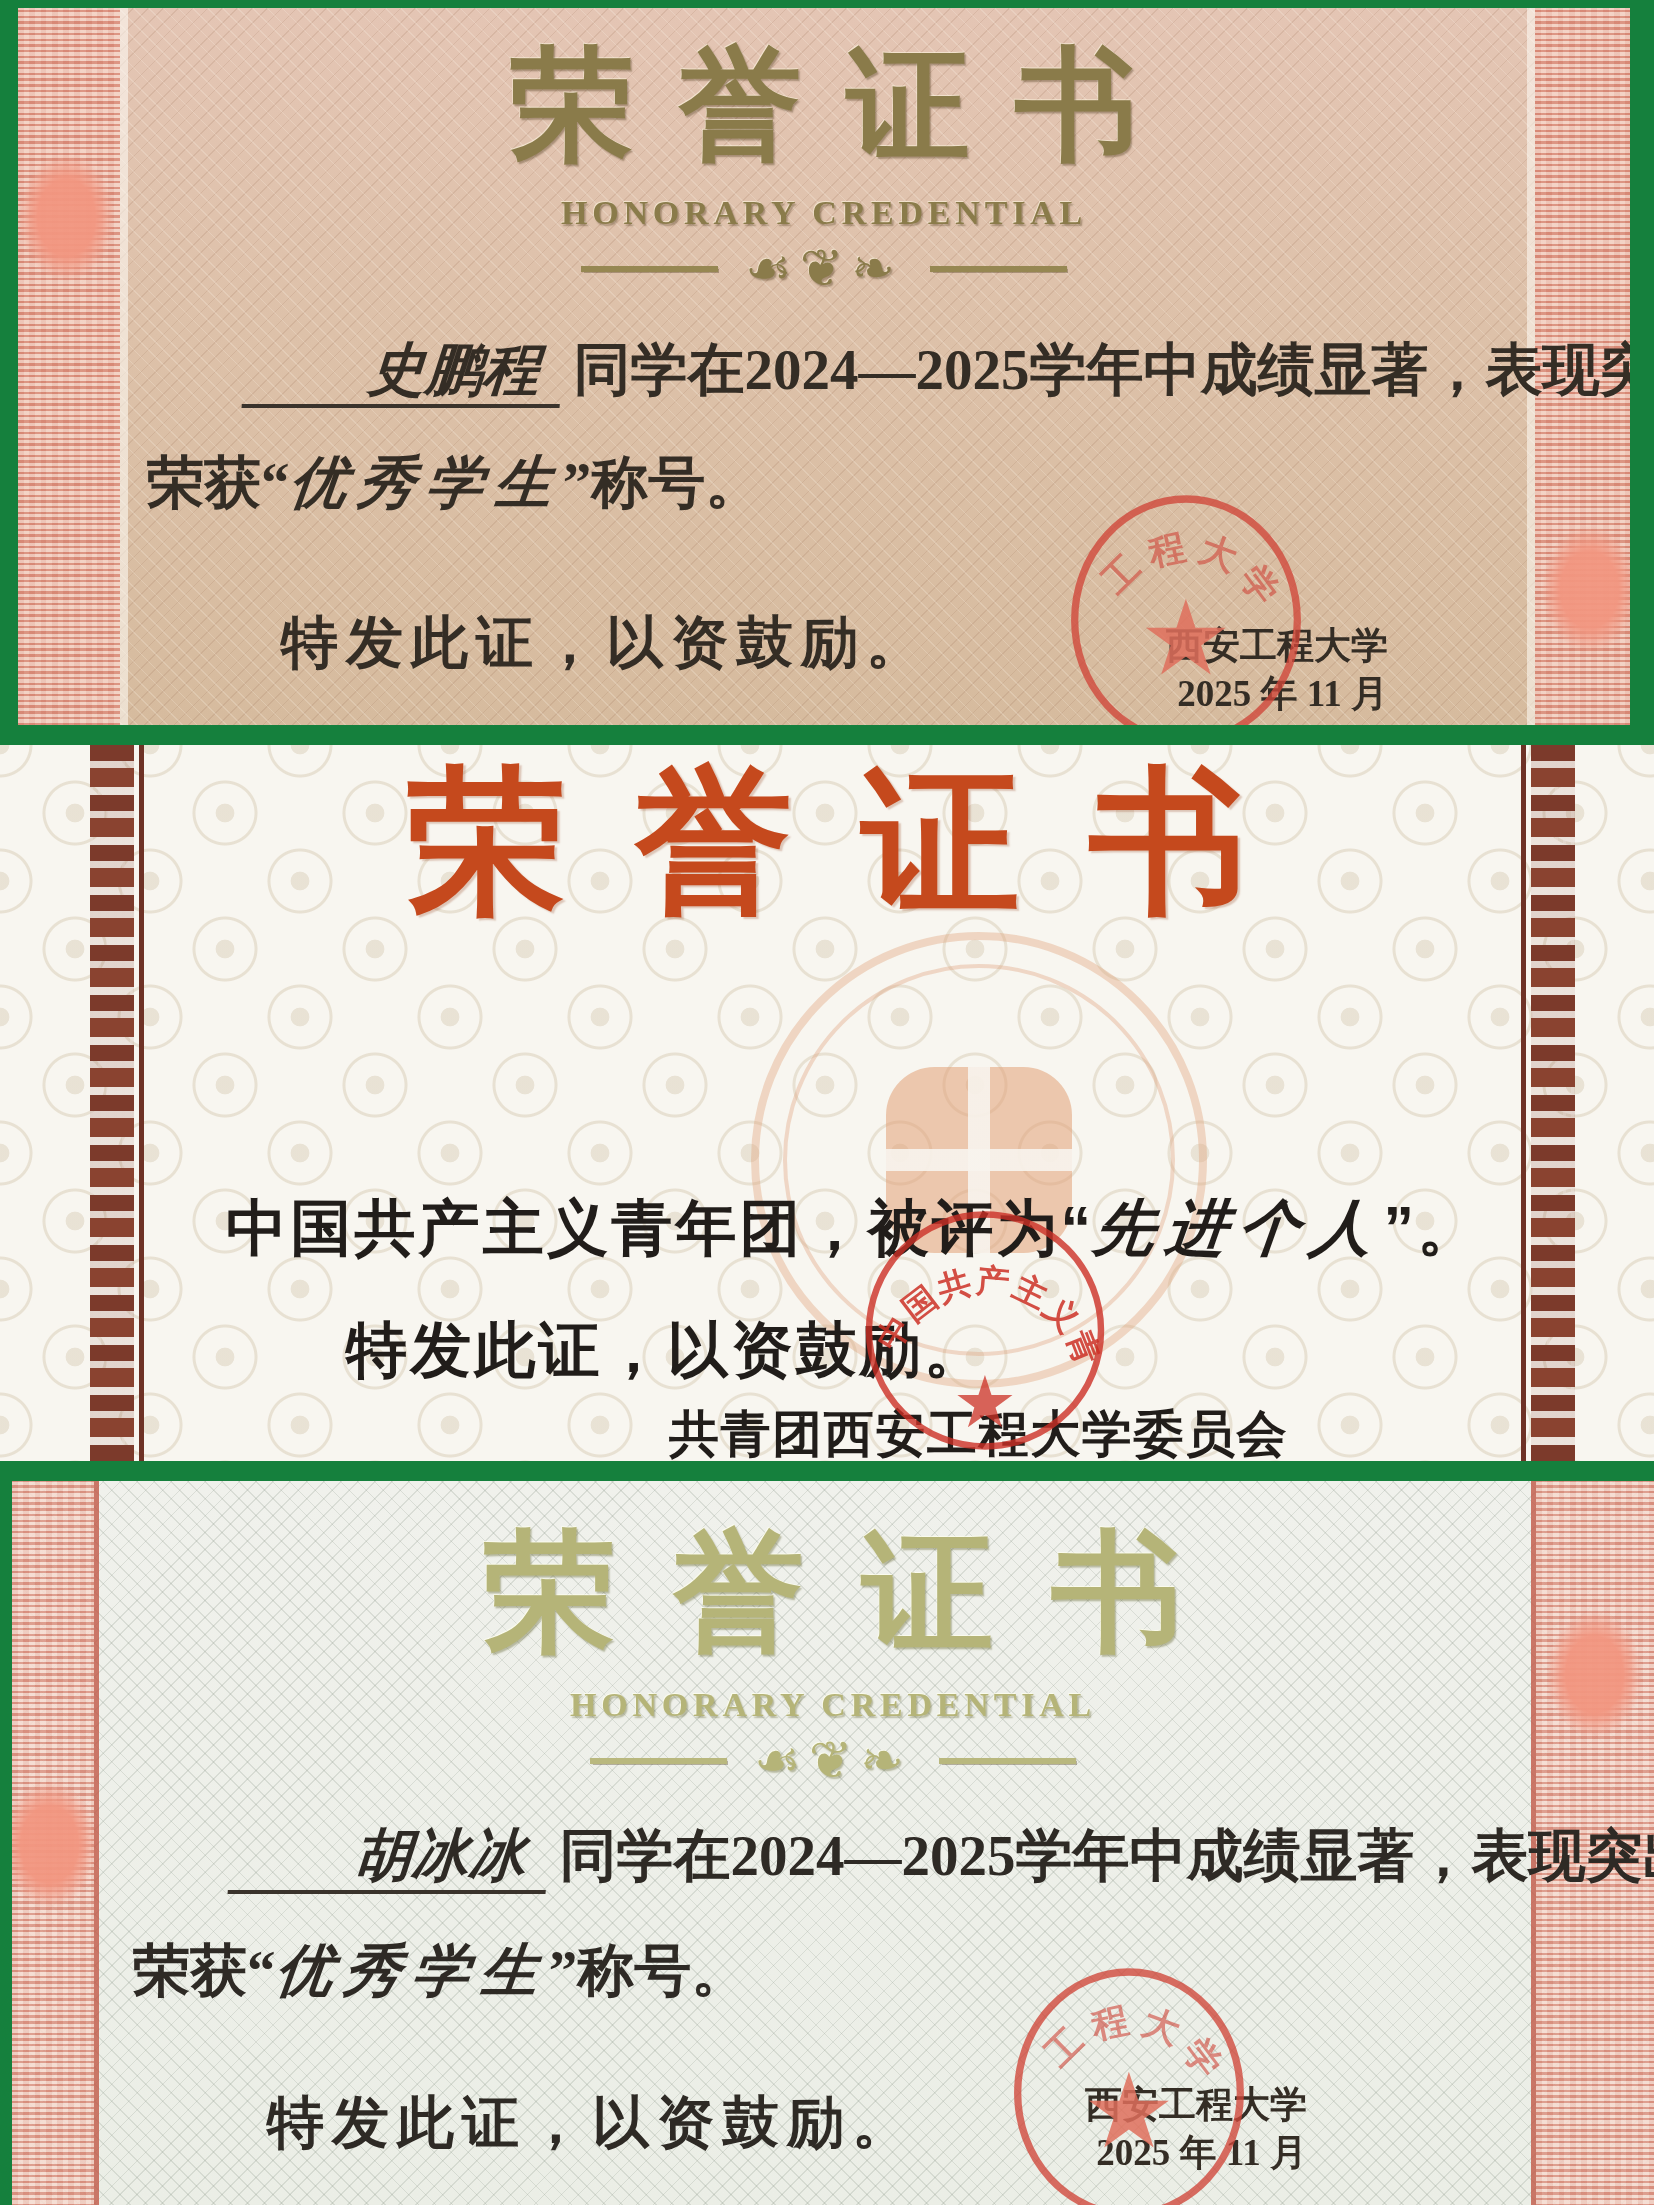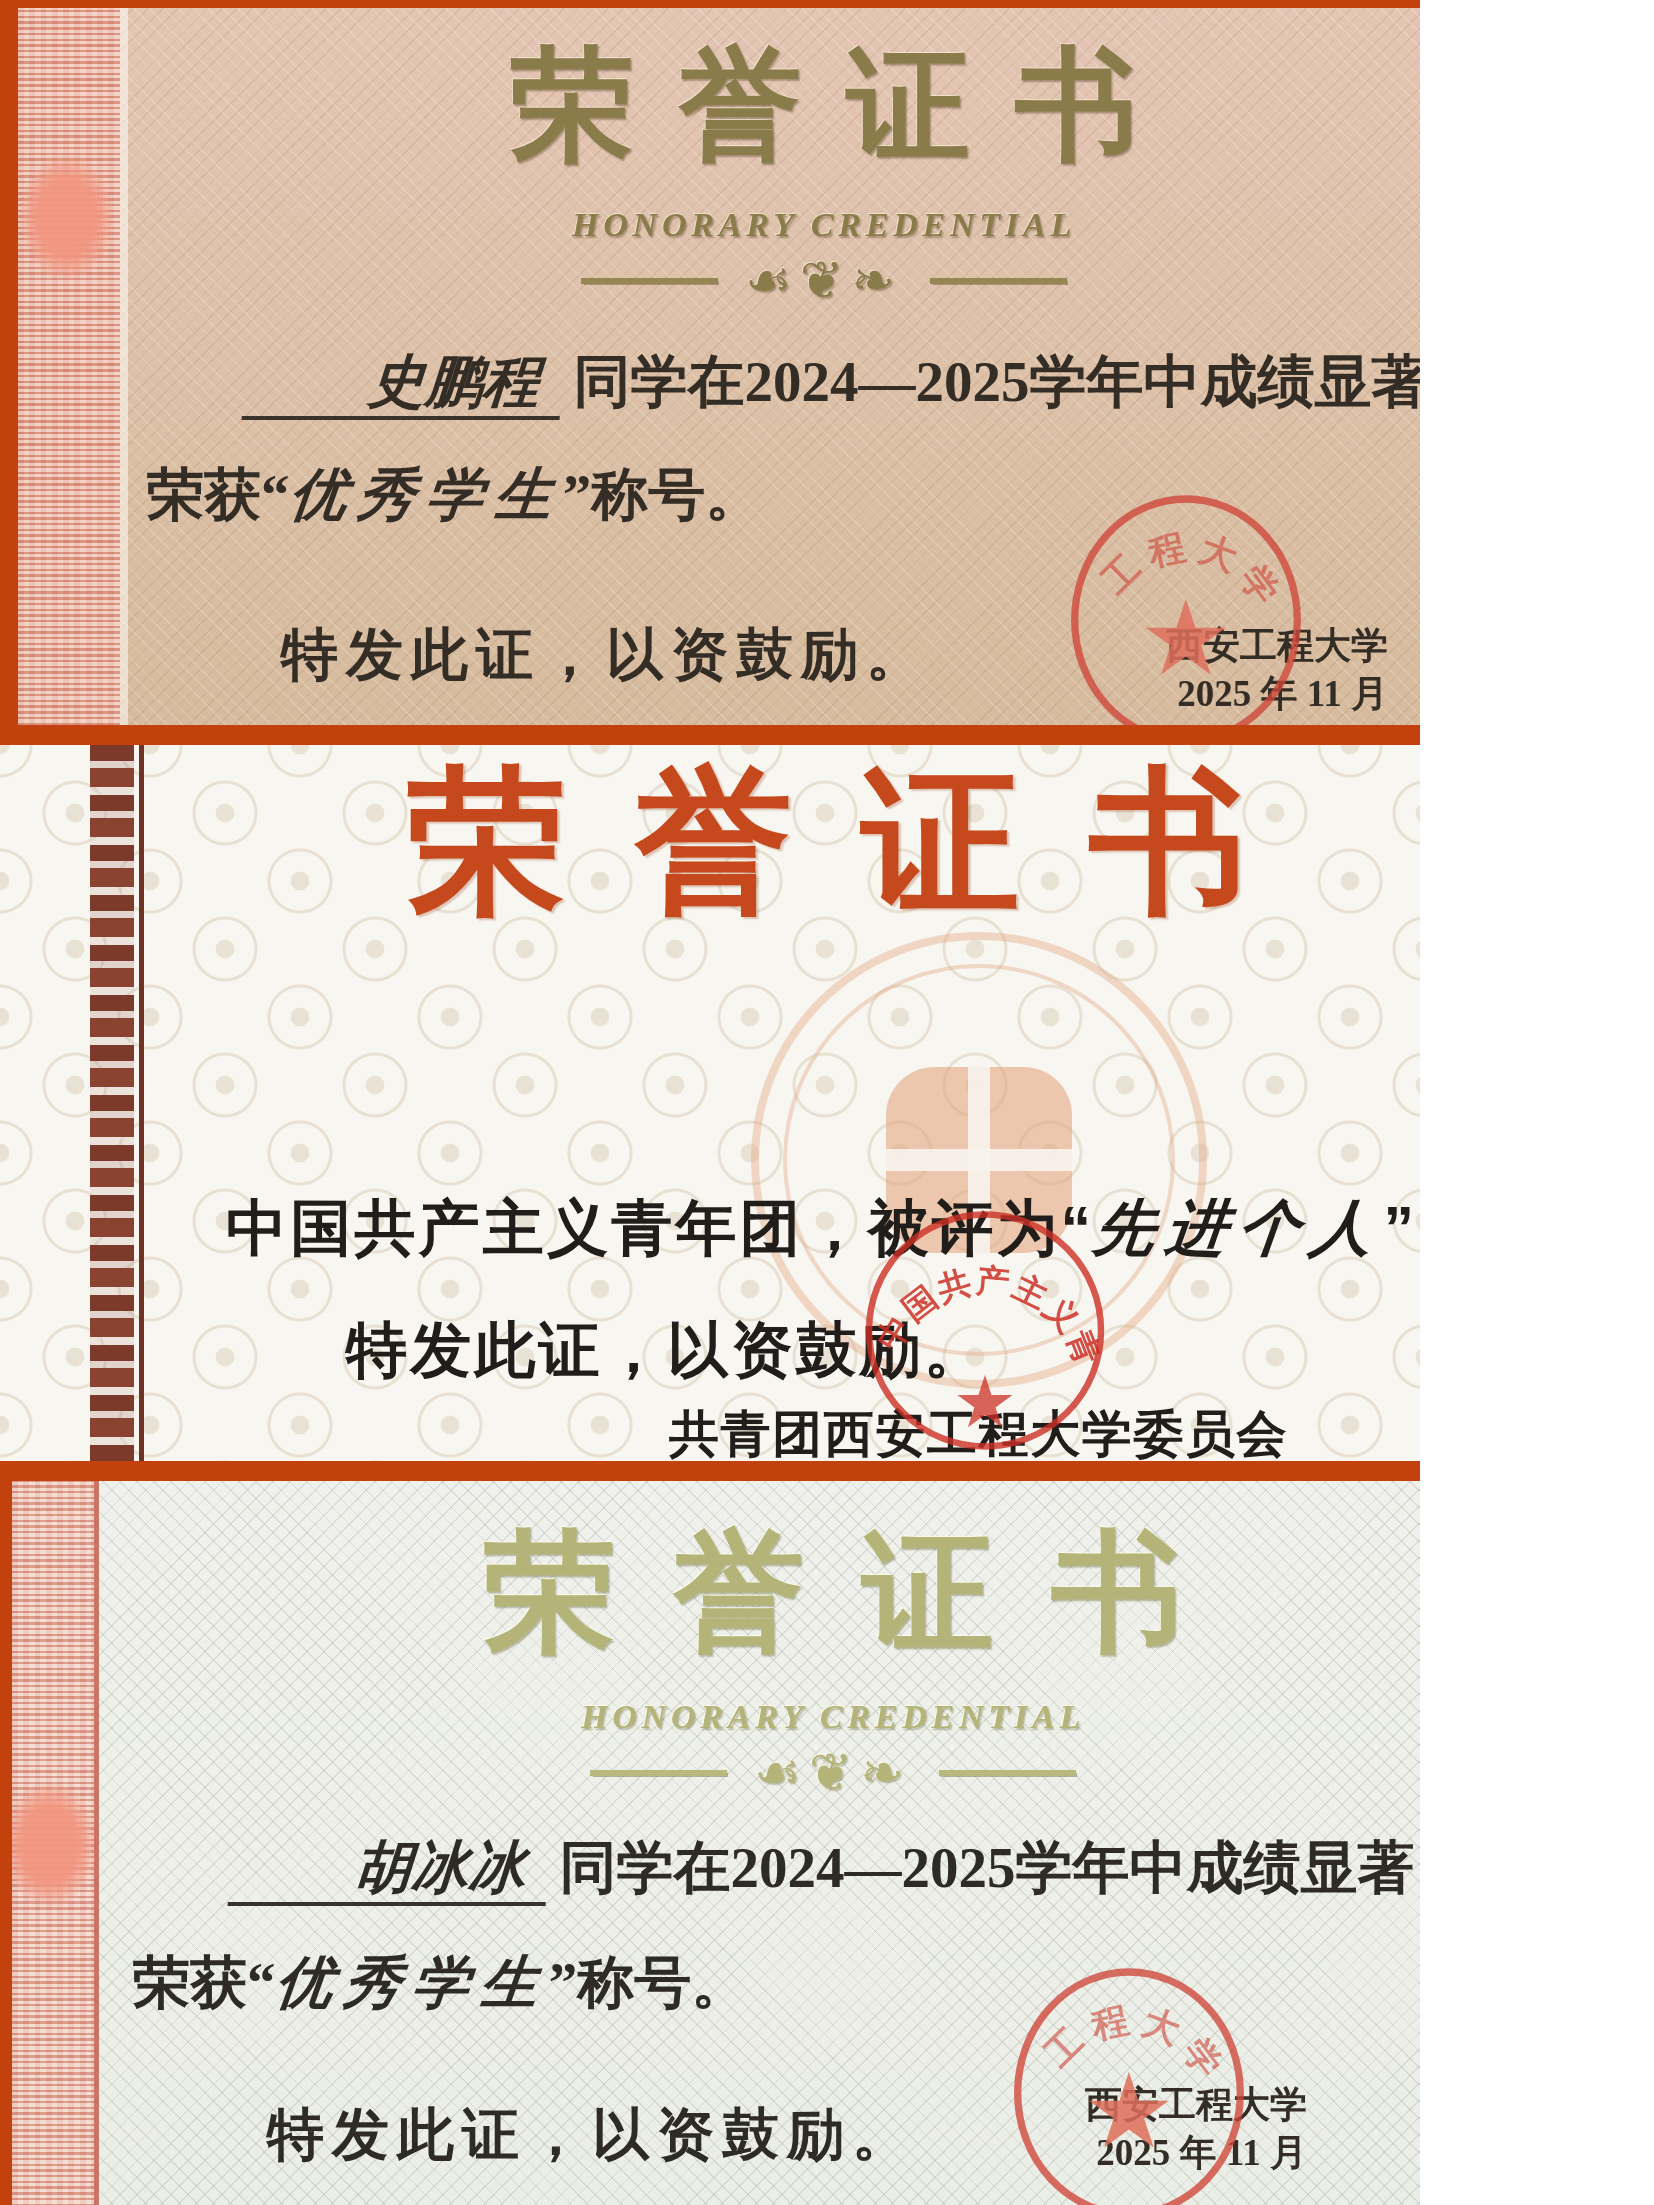--- a/index.html
+++ b/index.html
@@ -1,16 +1,16 @@
 <!DOCTYPE html>
 <html style="font-size:13px"><head>
 <meta charset="utf-8">
 <style>
   html,body{margin:0;padding:0;background:#ffffff;}
-  #canvas{position:relative;width:1420px;height:2205px;background:#c2410c;overflow:hidden;
+  #canvas{position:relative;width:1654px;height:2205px;background:#15803d;overflow:hidden;
           font-family:"Liberation Serif","DejaVu Serif",serif;color:#302a24;}
   .cert{position:absolute;overflow:hidden;}
 
   
   .cert1{top:8px;left:18px;width:1612px;height:717px;
     background-color:#dcc0a8;
     background-image:
       repeating-linear-gradient(45deg, rgba(255,250,240,.20) 0 1.2px, transparent 1.2px 10.5px),
       repeating-linear-gradient(-45deg, rgba(160,118,92,.18) 0 1.2px, transparent 1.2px 10.5px),
       linear-gradient(180deg,#e4c5b4 0%,#ddc1a9 45%,#d6bb9e 100%);}
@@ -25,21 +25,21 @@
   .cert1 .line-left{left:102px;}
   .cert1 .line-right{right:95px;}
   .medallion{position:absolute;width:97px;height:129px;border-radius:50%;
     background:radial-gradient(ellipse at center, rgba(242,150,128,.95) 0 42%, rgba(242,150,128,.55) 55%, rgba(242,150,128,0) 70%);}
   .cert1 .med-left{left:0;top:145px;}
   .cert1 .med-right{right:-8px;top:517px;}
 
   .gold{color:#8a7b4a;text-shadow:1.6px 1.6px 1.6px rgba(70,52,20,.38), -0.8px -0.8px 0 rgba(255,250,228,.55);}
   .title{white-space:nowrap;text-align:center;font-weight:bold;}
   .cert1 .title{margin-top:16px;font-size:123px;letter-spacing:45px;padding-left:45px;}
-  .subtitle{text-align:center;font-weight:bold;font-size:34px;letter-spacing:4.8px;margin-top:16px;font-style:italic;}
+  .subtitle{text-align:center;font-weight:bold;font-size:34px;letter-spacing:4.8px;margin-top:4px;}
   .divider{display:flex;align-items:center;justify-content:center;gap:27.5px;margin-top:11.3px;}
   .divider .bar{width:137px;height:5.7px;background:#968752;box-shadow:0.8px 0.8px 0.8px rgba(70,52,20,.35);}
   .divider .flourish{font-size:52px;letter-spacing:8px;line-height:1;}
 
   .body1{position:relative;margin:42px 121px 0 129px;font-size:57px;font-weight:600;
          color:#342d25;line-height:1.15;}
   .stu-name{display:inline-block;font-style:italic;font-weight:bold;padding:0 22.6px 1.6px 27.5px;
             border-bottom:4.8px solid #3a332c;transform:skewX(-4deg);}
   .l1{text-indent:97px;white-space:nowrap;}
   .l2{margin-top:42px;}

